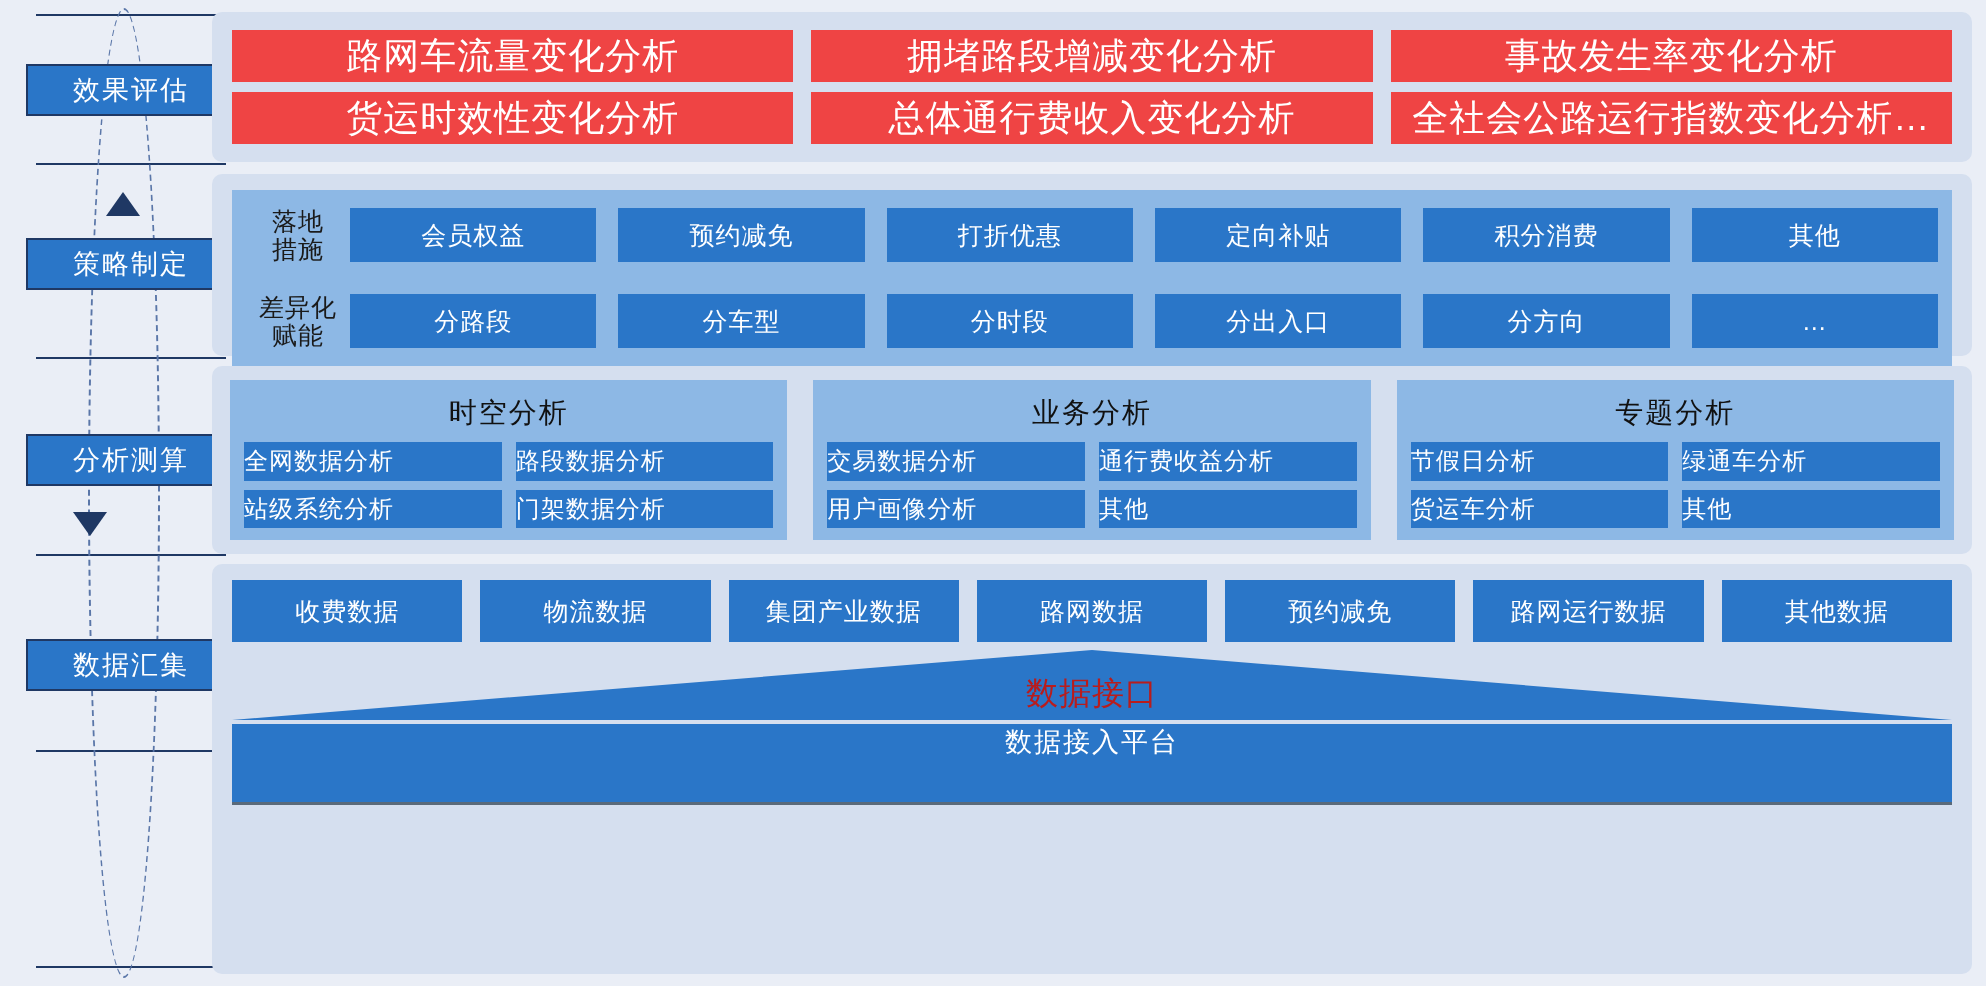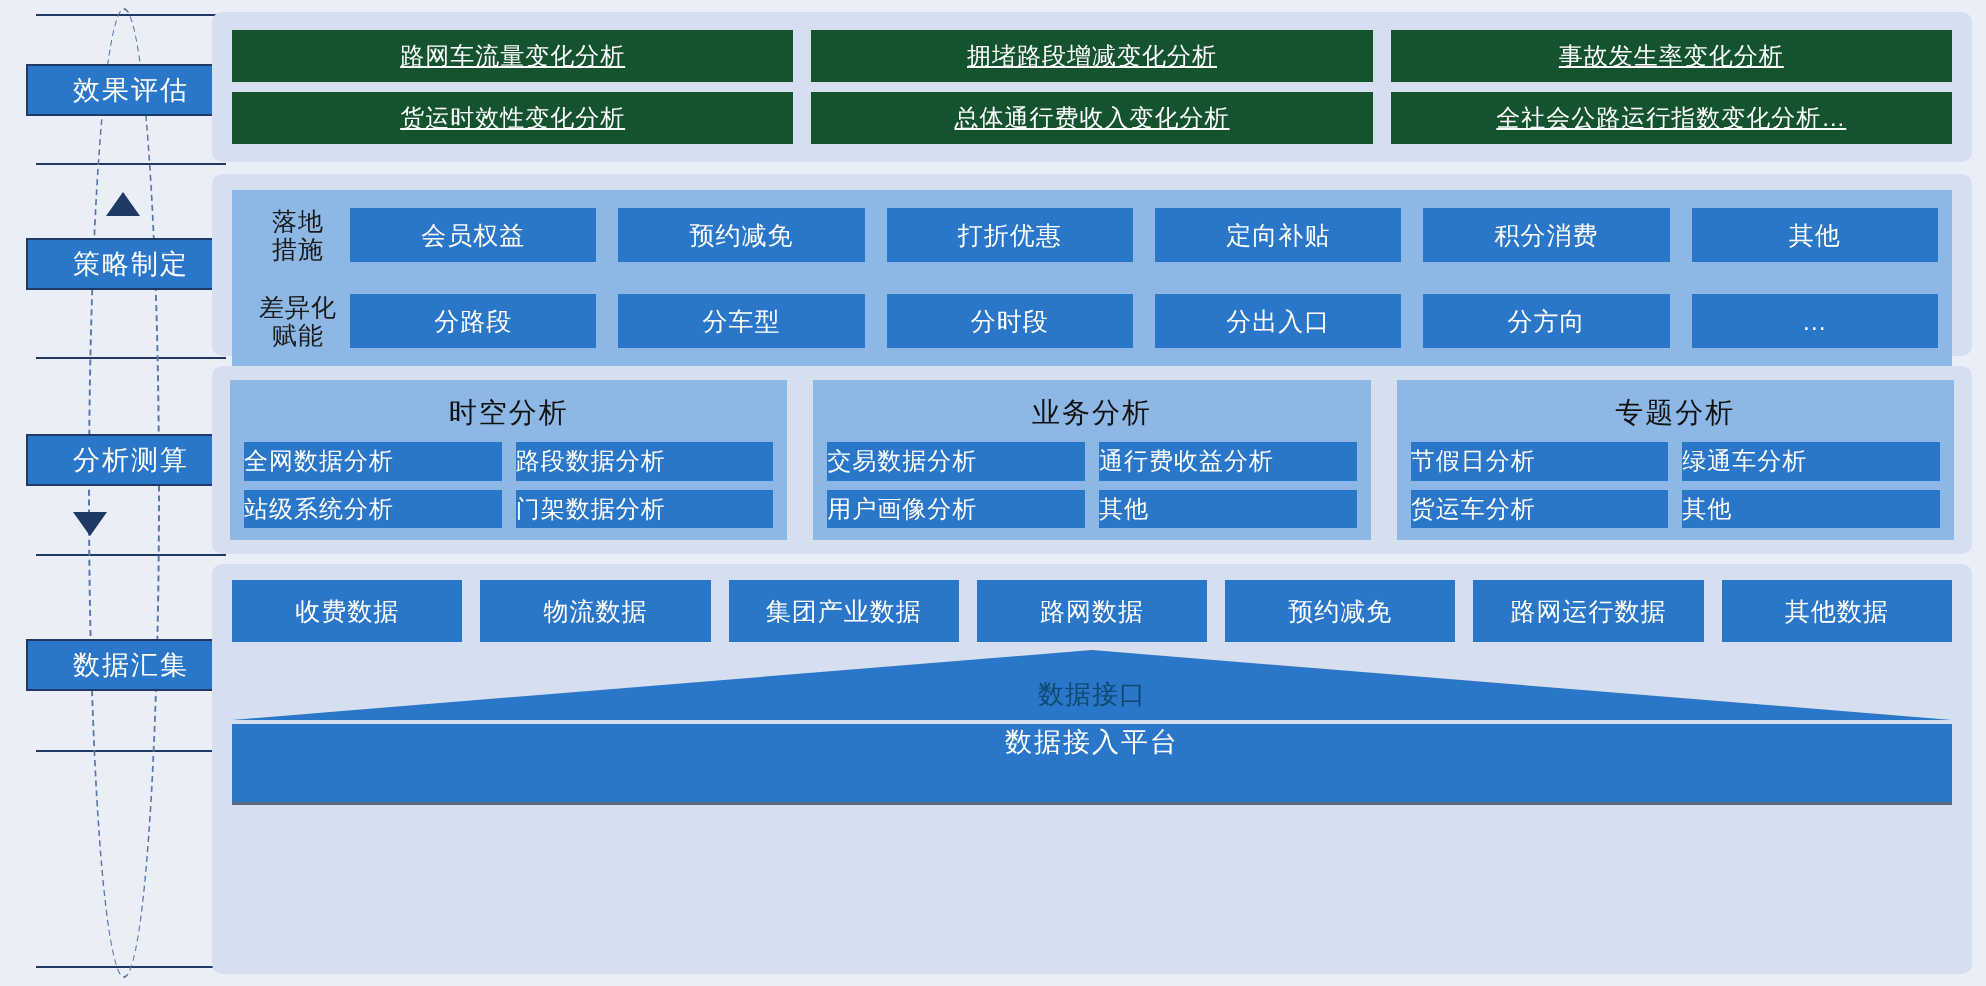--- a/index.html
+++ b/index.html
@@ -40,24 +40,23 @@
   .panel.p3{top:366px;height:188px;}
   .panel.p4{top:564px;height:410px;}
 
   
   .grid6{
     position:absolute;left:20px;top:18px;right:20px;bottom:18px;
     display:grid;grid-template-columns:repeat(3,1fr);grid-template-rows:repeat(2,1fr);
     gap:10px 18px;
   }
   .bigbtn{
-    background:#14532d;color:#fff;font-size:24px;
+    background:#ef4444;color:#fff;font-size:36px;
     display:flex;align-items:center;justify-content:center;
     letter-spacing:1px;
-    text-decoration:underline;
   }
 
   
   .strip{
     position:absolute;left:20px;right:20px;height:90px;
     background:#8db8e5;display:flex;align-items:center;box-sizing:border-box;
     padding:0 14px;
   }
   .strip.s1{top:16px;}
   .strip.s2{top:102px;}
@@ -88,21 +87,21 @@
     position:absolute;left:20px;right:20px;top:16px;height:62px;
     display:grid;grid-template-columns:repeat(7,1fr);gap:0 18px;
   }
   .srcbtn{background:#2a76c8;color:#fff;font-size:25px;
     display:flex;align-items:center;justify-content:center;letter-spacing:1px;}
 
   .funnel-wrap{position:absolute;left:20px;right:20px;top:86px;height:70px;}
   .funnel-shape{position:absolute;inset:0;background:#2a76c8;
     clip-path:polygon(50% 0%,100% 100%,0% 100%);}
   .funnel-text{position:absolute;inset:0;display:flex;align-items:center;
-    justify-content:center;color:#0c4a6e;font-size:26px;letter-spacing:1px;
+    justify-content:center;color:#b91c1c;font-size:32px;letter-spacing:1px;
     padding-top:18px;box-sizing:border-box;}
 
   .platform{
     position:absolute;left:20px;right:20px;top:160px;height:78px;
     background:#2a76c8;color:#fff;font-size:27px;letter-spacing:2px;
     display:flex;align-items:flex-start;justify-content:center;
     border-bottom:3px solid #5a6a7a;
   }
 </style>
 </head>

